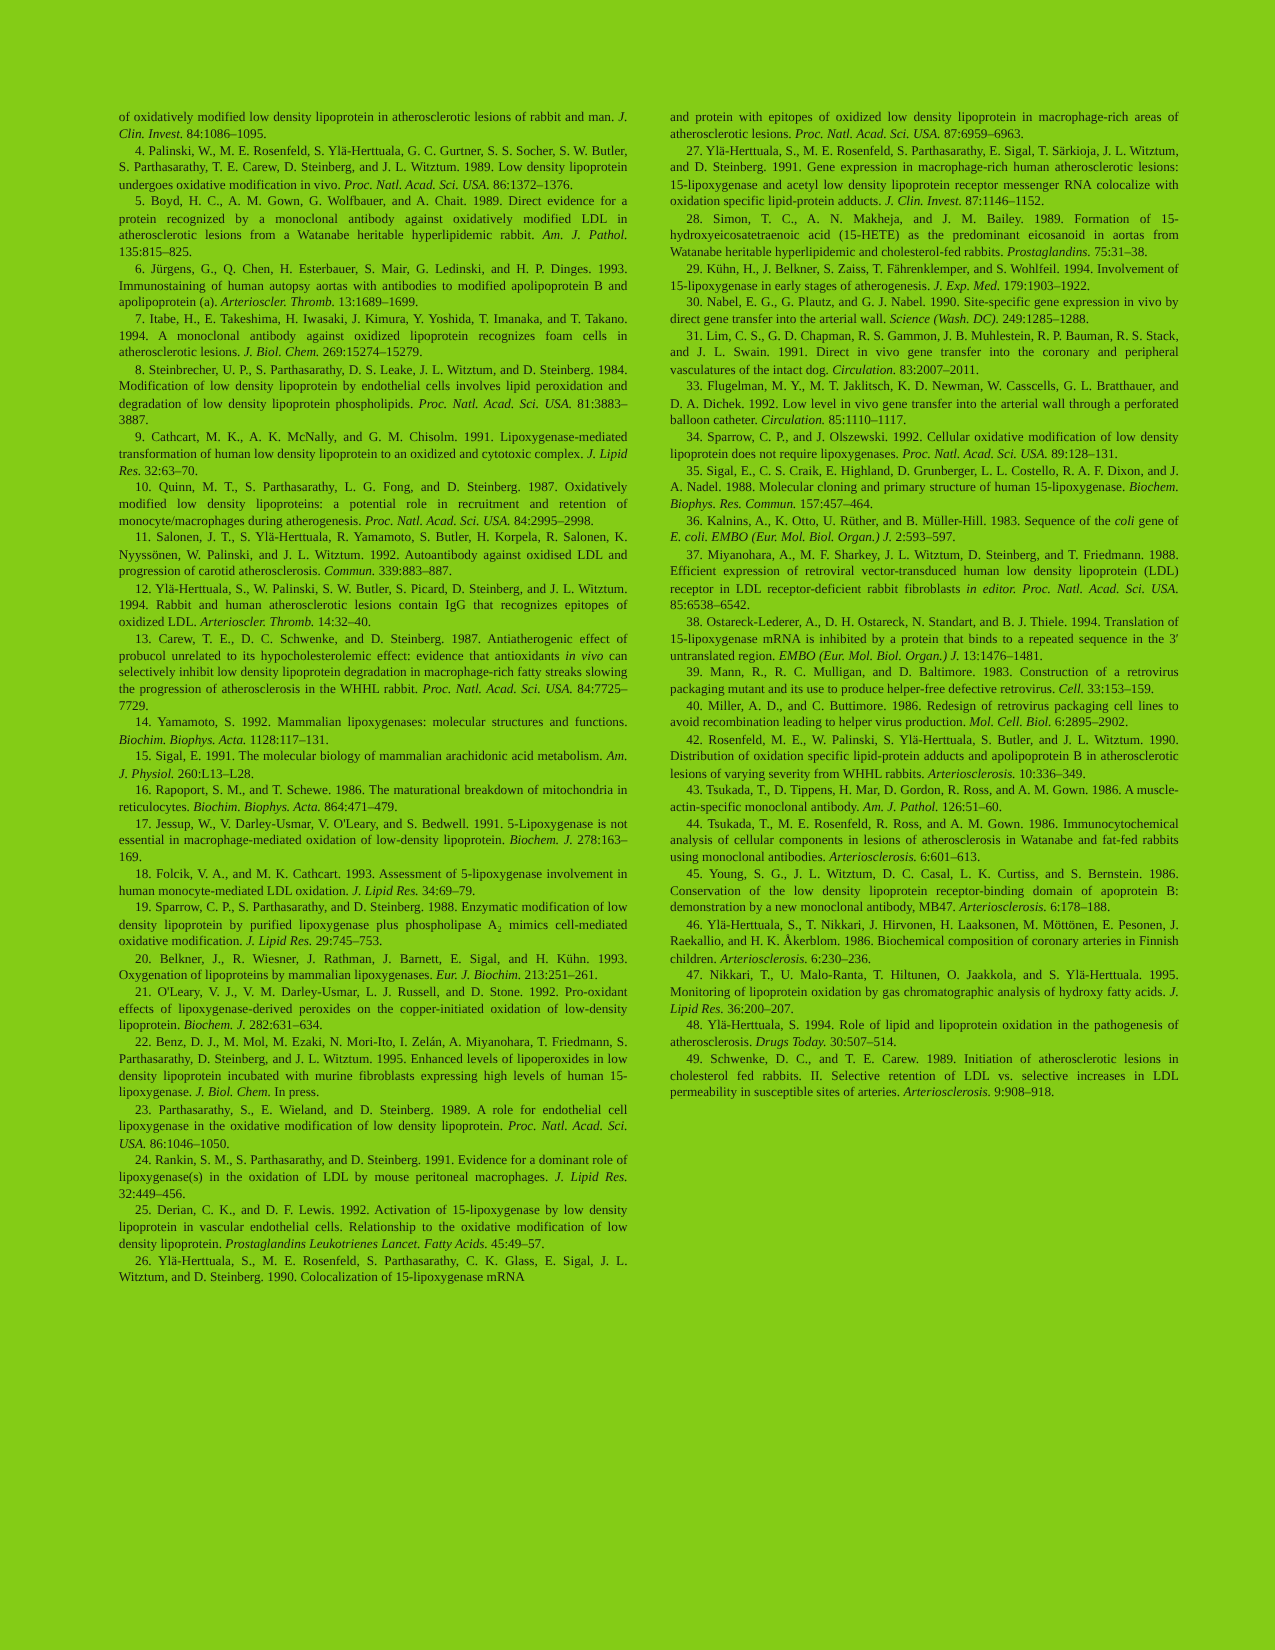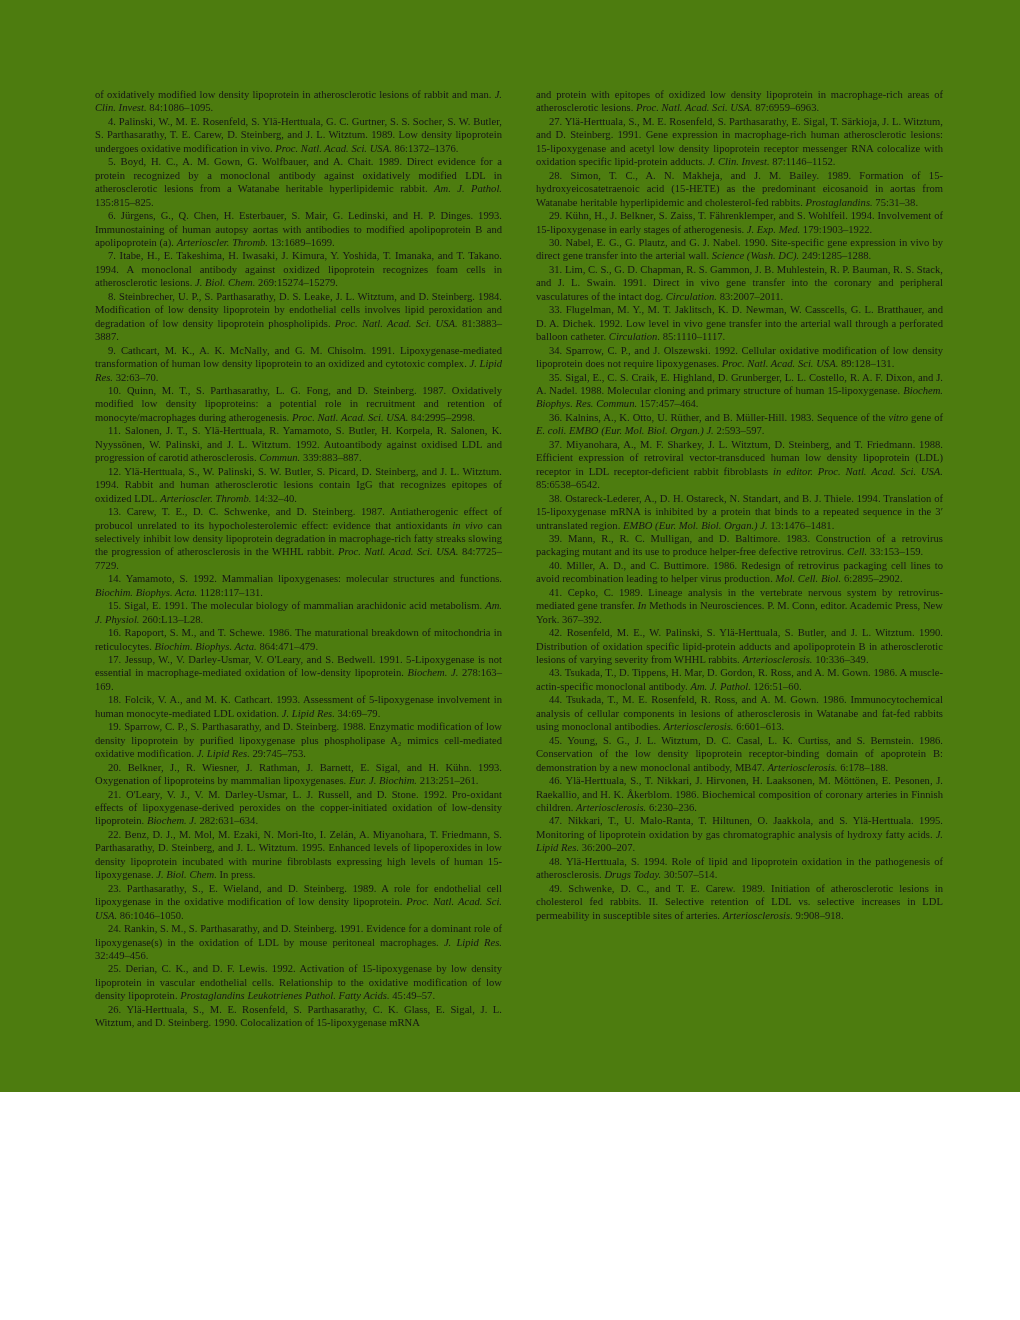--- a/index.html
+++ b/index.html
@@ -7,22 +7,22 @@
   body {
     width: 1020px;
     height: 1320px;
     font-family: "Liberation Serif", serif;
     color: #151515;
     position: relative;
   }
   .page {
     position: relative;
     width: 1020px;
-    height: 1092px;
-    background: #4d7c0f;
+    height: 1320px;
+    background: #84cc16;
     overflow: hidden;
   }
   .columns {
     position: absolute;
     top: 88px;
     left: 95px;
     width: 848px;
     display: flex;
     gap: 34px;
   }
@@ -71,42 +71,41 @@
           <p class="ref">15. Sigal, E. 1991. The molecular biology of mammalian arachidonic acid metabolism. <i>Am. J. Physiol.</i> 260:L13–L28.</p>
           <p class="ref">16. Rapoport, S. M., and T. Schewe. 1986. The maturational breakdown of mitochondria in reticulocytes. <i>Biochim. Biophys. Acta.</i> 864:471–479.</p>
           <p class="ref">17. Jessup, W., V. Darley-Usmar, V. O'Leary, and S. Bedwell. 1991. 5-Lipoxygenase is not essential in macrophage-mediated oxidation of low-density lipoprotein. <i>Biochem. J.</i> 278:163–169.</p>
           <p class="ref">18. Folcik, V. A., and M. K. Cathcart. 1993. Assessment of 5-lipoxygenase involvement in human monocyte-mediated LDL oxidation. <i>J. Lipid Res.</i> 34:69–79.</p>
           <p class="ref">19. Sparrow, C. P., S. Parthasarathy, and D. Steinberg. 1988. Enzymatic modification of low density lipoprotein by purified lipoxygenase plus phospholipase A₂ mimics cell-mediated oxidative modification. <i>J. Lipid Res.</i> 29:745–753.</p>
           <p class="ref">20. Belkner, J., R. Wiesner, J. Rathman, J. Barnett, E. Sigal, and H. Kühn. 1993. Oxygenation of lipoproteins by mammalian lipoxygenases. <i>Eur. J. Biochim.</i> 213:251–261.</p>
           <p class="ref">21. O'Leary, V. J., V. M. Darley-Usmar, L. J. Russell, and D. Stone. 1992. Pro-oxidant effects of lipoxygenase-derived peroxides on the copper-initiated oxidation of low-density lipoprotein. <i>Biochem. J.</i> 282:631–634.</p>
           <p class="ref">22. Benz, D. J., M. Mol, M. Ezaki, N. Mori-Ito, I. Zelán, A. Miyanohara, T. Friedmann, S. Parthasarathy, D. Steinberg, and J. L. Witztum. 1995. Enhanced levels of lipoperoxides in low density lipoprotein incubated with murine fibroblasts expressing high levels of human 15-lipoxygenase. <i>J. Biol. Chem.</i> In press.</p>
           <p class="ref">23. Parthasarathy, S., E. Wieland, and D. Steinberg. 1989. A role for endothelial cell lipoxygenase in the oxidative modification of low density lipoprotein. <i>Proc. Natl. Acad. Sci. USA.</i> 86:1046–1050.</p>
           <p class="ref">24. Rankin, S. M., S. Parthasarathy, and D. Steinberg. 1991. Evidence for a dominant role of lipoxygenase(s) in the oxidation of LDL by mouse peritoneal macrophages. <i>J. Lipid Res.</i> 32:449–456.</p>
-          <p class="ref">25. Derian, C. K., and D. F. Lewis. 1992. Activation of 15-lipoxygenase by low density lipoprotein in vascular endothelial cells. Relationship to the oxidative modification of low density lipoprotein. <i>Prostaglandins Leukotrienes Pathol. Fatty Acids.</i> 45:49–57.</p>
+          <p class="ref">25. Derian, C. K., and D. F. Lewis. 1992. Activation of 15-lipoxygenase by low density lipoprotein in vascular endothelial cells. Relationship to the oxidative modification of low density lipoprotein. <i>Prostaglandins Leukotrienes Lancet. Fatty Acids.</i> 45:49–57.</p>
           <p class="ref">26. Ylä-Herttuala, S., M. E. Rosenfeld, S. Parthasarathy, C. K. Glass, E. Sigal, J. L. Witztum, and D. Steinberg. 1990. Colocalization of 15-lipoxygenase mRNA</p>
         </div>
     </div>
 
     <div class="col">
       <p class="cont">and protein with epitopes of oxidized low density lipoprotein in macrophage-rich areas of atherosclerotic lesions. <i>Proc. Natl. Acad. Sci. USA.</i> 87:6959–6963.</p>
       <div>
           <p class="ref">27. Ylä-Herttuala, S., M. E. Rosenfeld, S. Parthasarathy, E. Sigal, T. Särkioja, J. L. Witztum, and D. Steinberg. 1991. Gene expression in macrophage-rich human atherosclerotic lesions: 15-lipoxygenase and acetyl low density lipoprotein receptor messenger RNA colocalize with oxidation specific lipid-protein adducts. <i>J. Clin. Invest.</i> 87:1146–1152.</p>
           <p class="ref">28. Simon, T. C., A. N. Makheja, and J. M. Bailey. 1989. Formation of 15-hydroxyeicosatetraenoic acid (15-HETE) as the predominant eicosanoid in aortas from Watanabe heritable hyperlipidemic and cholesterol-fed rabbits. <i>Prostaglandins.</i> 75:31–38.</p>
           <p class="ref">29. Kühn, H., J. Belkner, S. Zaiss, T. Fährenklemper, and S. Wohlfeil. 1994. Involvement of 15-lipoxygenase in early stages of atherogenesis. <i>J. Exp. Med.</i> 179:1903–1922.</p>
           <p class="ref">30. Nabel, E. G., G. Plautz, and G. J. Nabel. 1990. Site-specific gene expression in vivo by direct gene transfer into the arterial wall. <i>Science (Wash. DC).</i> 249:1285–1288.</p>
           <p class="ref">31. Lim, C. S., G. D. Chapman, R. S. Gammon, J. B. Muhlestein, R. P. Bauman, R. S. Stack, and J. L. Swain. 1991. Direct in vivo gene transfer into the coronary and peripheral vasculatures of the intact dog. <i>Circulation.</i> 83:2007–2011.</p>
           <p class="ref">33. Flugelman, M. Y., M. T. Jaklitsch, K. D. Newman, W. Casscells, G. L. Bratthauer, and D. A. Dichek. 1992. Low level in vivo gene transfer into the arterial wall through a perforated balloon catheter. <i>Circulation.</i> 85:1110–1117.</p>
           <p class="ref">34. Sparrow, C. P., and J. Olszewski. 1992. Cellular oxidative modification of low density lipoprotein does not require lipoxygenases. <i>Proc. Natl. Acad. Sci. USA.</i> 89:128–131.</p>
           <p class="ref">35. Sigal, E., C. S. Craik, E. Highland, D. Grunberger, L. L. Costello, R. A. F. Dixon, and J. A. Nadel. 1988. Molecular cloning and primary structure of human 15-lipoxygenase. <i>Biochem. Biophys. Res. Commun.</i> 157:457–464.</p>
-          <p class="ref">36. Kalnins, A., K. Otto, U. Rüther, and B. Müller-Hill. 1983. Sequence of the <i>vitro</i> gene of <i>E. coli.</i> <i>EMBO (Eur. Mol. Biol. Organ.) J.</i> 2:593–597.</p>
+          <p class="ref">36. Kalnins, A., K. Otto, U. Rüther, and B. Müller-Hill. 1983. Sequence of the <i>coli</i> gene of <i>E. coli.</i> <i>EMBO (Eur. Mol. Biol. Organ.) J.</i> 2:593–597.</p>
           <p class="ref">37. Miyanohara, A., M. F. Sharkey, J. L. Witztum, D. Steinberg, and T. Friedmann. 1988. Efficient expression of retroviral vector-transduced human low density lipoprotein (LDL) receptor in LDL receptor-deficient rabbit fibroblasts <i>in editor.</i> <i>Proc. Natl. Acad. Sci. USA.</i> 85:6538–6542.</p>
           <p class="ref">38. Ostareck-Lederer, A., D. H. Ostareck, N. Standart, and B. J. Thiele. 1994. Translation of 15-lipoxygenase mRNA is inhibited by a protein that binds to a repeated sequence in the 3′ untranslated region. <i>EMBO (Eur. Mol. Biol. Organ.) J.</i> 13:1476–1481.</p>
           <p class="ref">39. Mann, R., R. C. Mulligan, and D. Baltimore. 1983. Construction of a retrovirus packaging mutant and its use to produce helper-free defective retrovirus. <i>Cell.</i> 33:153–159.</p>
           <p class="ref">40. Miller, A. D., and C. Buttimore. 1986. Redesign of retrovirus packaging cell lines to avoid recombination leading to helper virus production. <i>Mol. Cell. Biol.</i> 6:2895–2902.</p>
-          <p class="ref">41. Cepko, C. 1989. Lineage analysis in the vertebrate nervous system by retrovirus-mediated gene transfer. <i>In</i> Methods in Neurosciences. P. M. Conn, editor. Academic Press, New York. 367–392.</p>
           <p class="ref">42. Rosenfeld, M. E., W. Palinski, S. Ylä-Herttuala, S. Butler, and J. L. Witztum. 1990. Distribution of oxidation specific lipid-protein adducts and apolipoprotein B in atherosclerotic lesions of varying severity from WHHL rabbits. <i>Arteriosclerosis.</i> 10:336–349.</p>
           <p class="ref">43. Tsukada, T., D. Tippens, H. Mar, D. Gordon, R. Ross, and A. M. Gown. 1986. A muscle-actin-specific monoclonal antibody. <i>Am. J. Pathol.</i> 126:51–60.</p>
           <p class="ref">44. Tsukada, T., M. E. Rosenfeld, R. Ross, and A. M. Gown. 1986. Immunocytochemical analysis of cellular components in lesions of atherosclerosis in Watanabe and fat-fed rabbits using monoclonal antibodies. <i>Arteriosclerosis.</i> 6:601–613.</p>
           <p class="ref">45. Young, S. G., J. L. Witztum, D. C. Casal, L. K. Curtiss, and S. Bernstein. 1986. Conservation of the low density lipoprotein receptor-binding domain of apoprotein B: demonstration by a new monoclonal antibody, MB47. <i>Arteriosclerosis.</i> 6:178–188.</p>
           <p class="ref">46. Ylä-Herttuala, S., T. Nikkari, J. Hirvonen, H. Laaksonen, M. Möttönen, E. Pesonen, J. Raekallio, and H. K. Åkerblom. 1986. Biochemical composition of coronary arteries in Finnish children. <i>Arteriosclerosis.</i> 6:230–236.</p>
           <p class="ref">47. Nikkari, T., U. Malo-Ranta, T. Hiltunen, O. Jaakkola, and S. Ylä-Herttuala. 1995. Monitoring of lipoprotein oxidation by gas chromatographic analysis of hydroxy fatty acids. <i>J. Lipid Res.</i> 36:200–207.</p>
           <p class="ref">48. Ylä-Herttuala, S. 1994. Role of lipid and lipoprotein oxidation in the pathogenesis of atherosclerosis. <i>Drugs Today.</i> 30:507–514.</p>
           <p class="ref">49. Schwenke, D. C., and T. E. Carew. 1989. Initiation of atherosclerotic lesions in cholesterol fed rabbits. II. Selective retention of LDL vs. selective increases in LDL permeability in susceptible sites of arteries. <i>Arteriosclerosis.</i> 9:908–918.</p>
         </div>
     </div>

